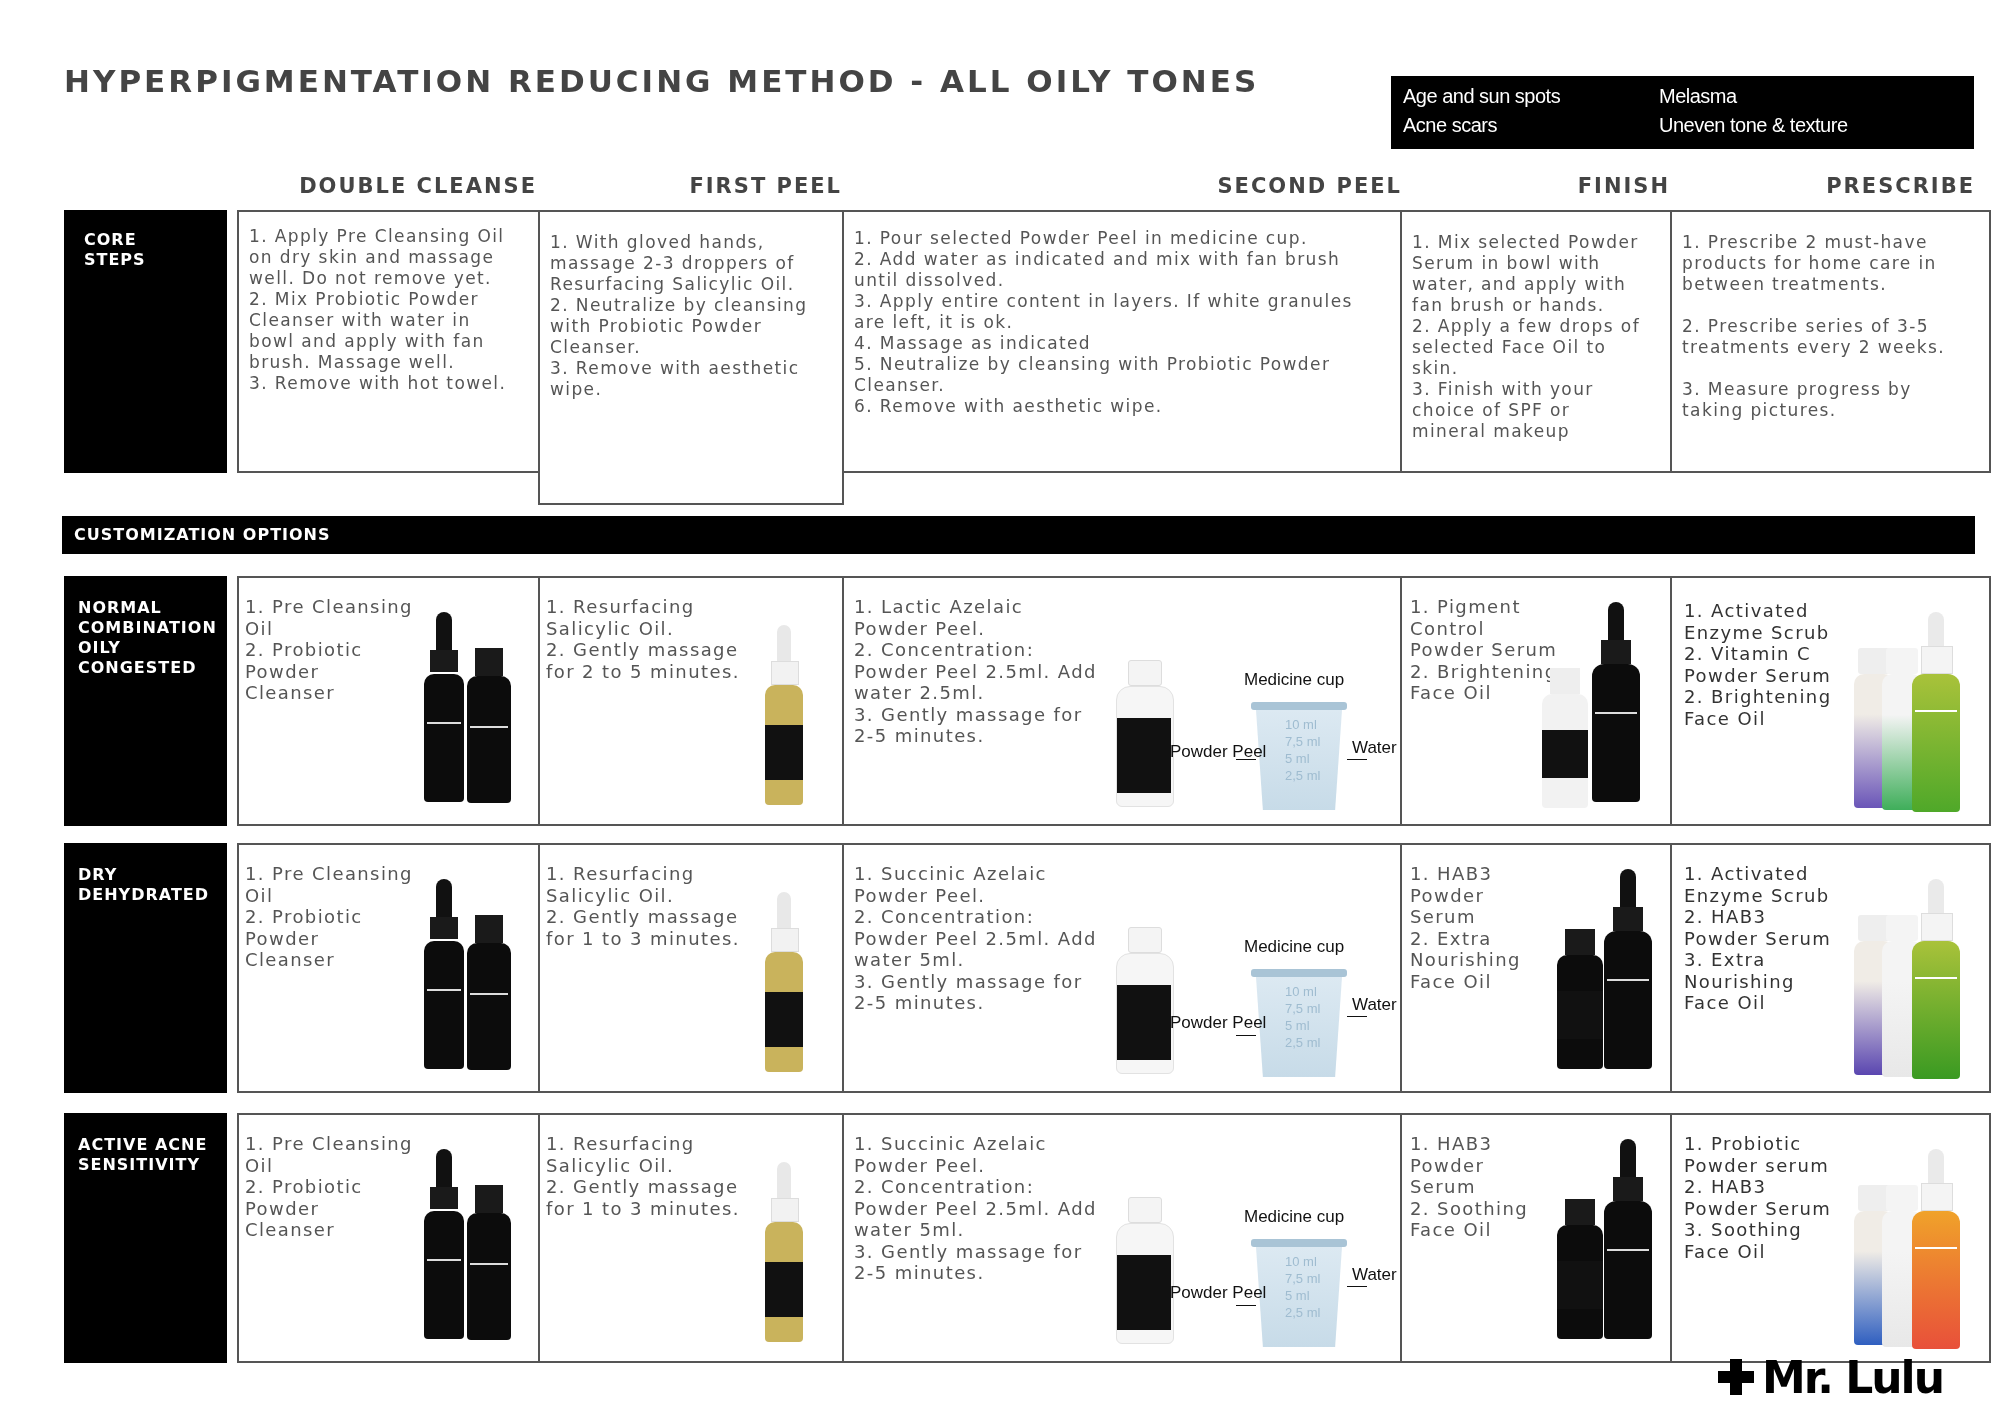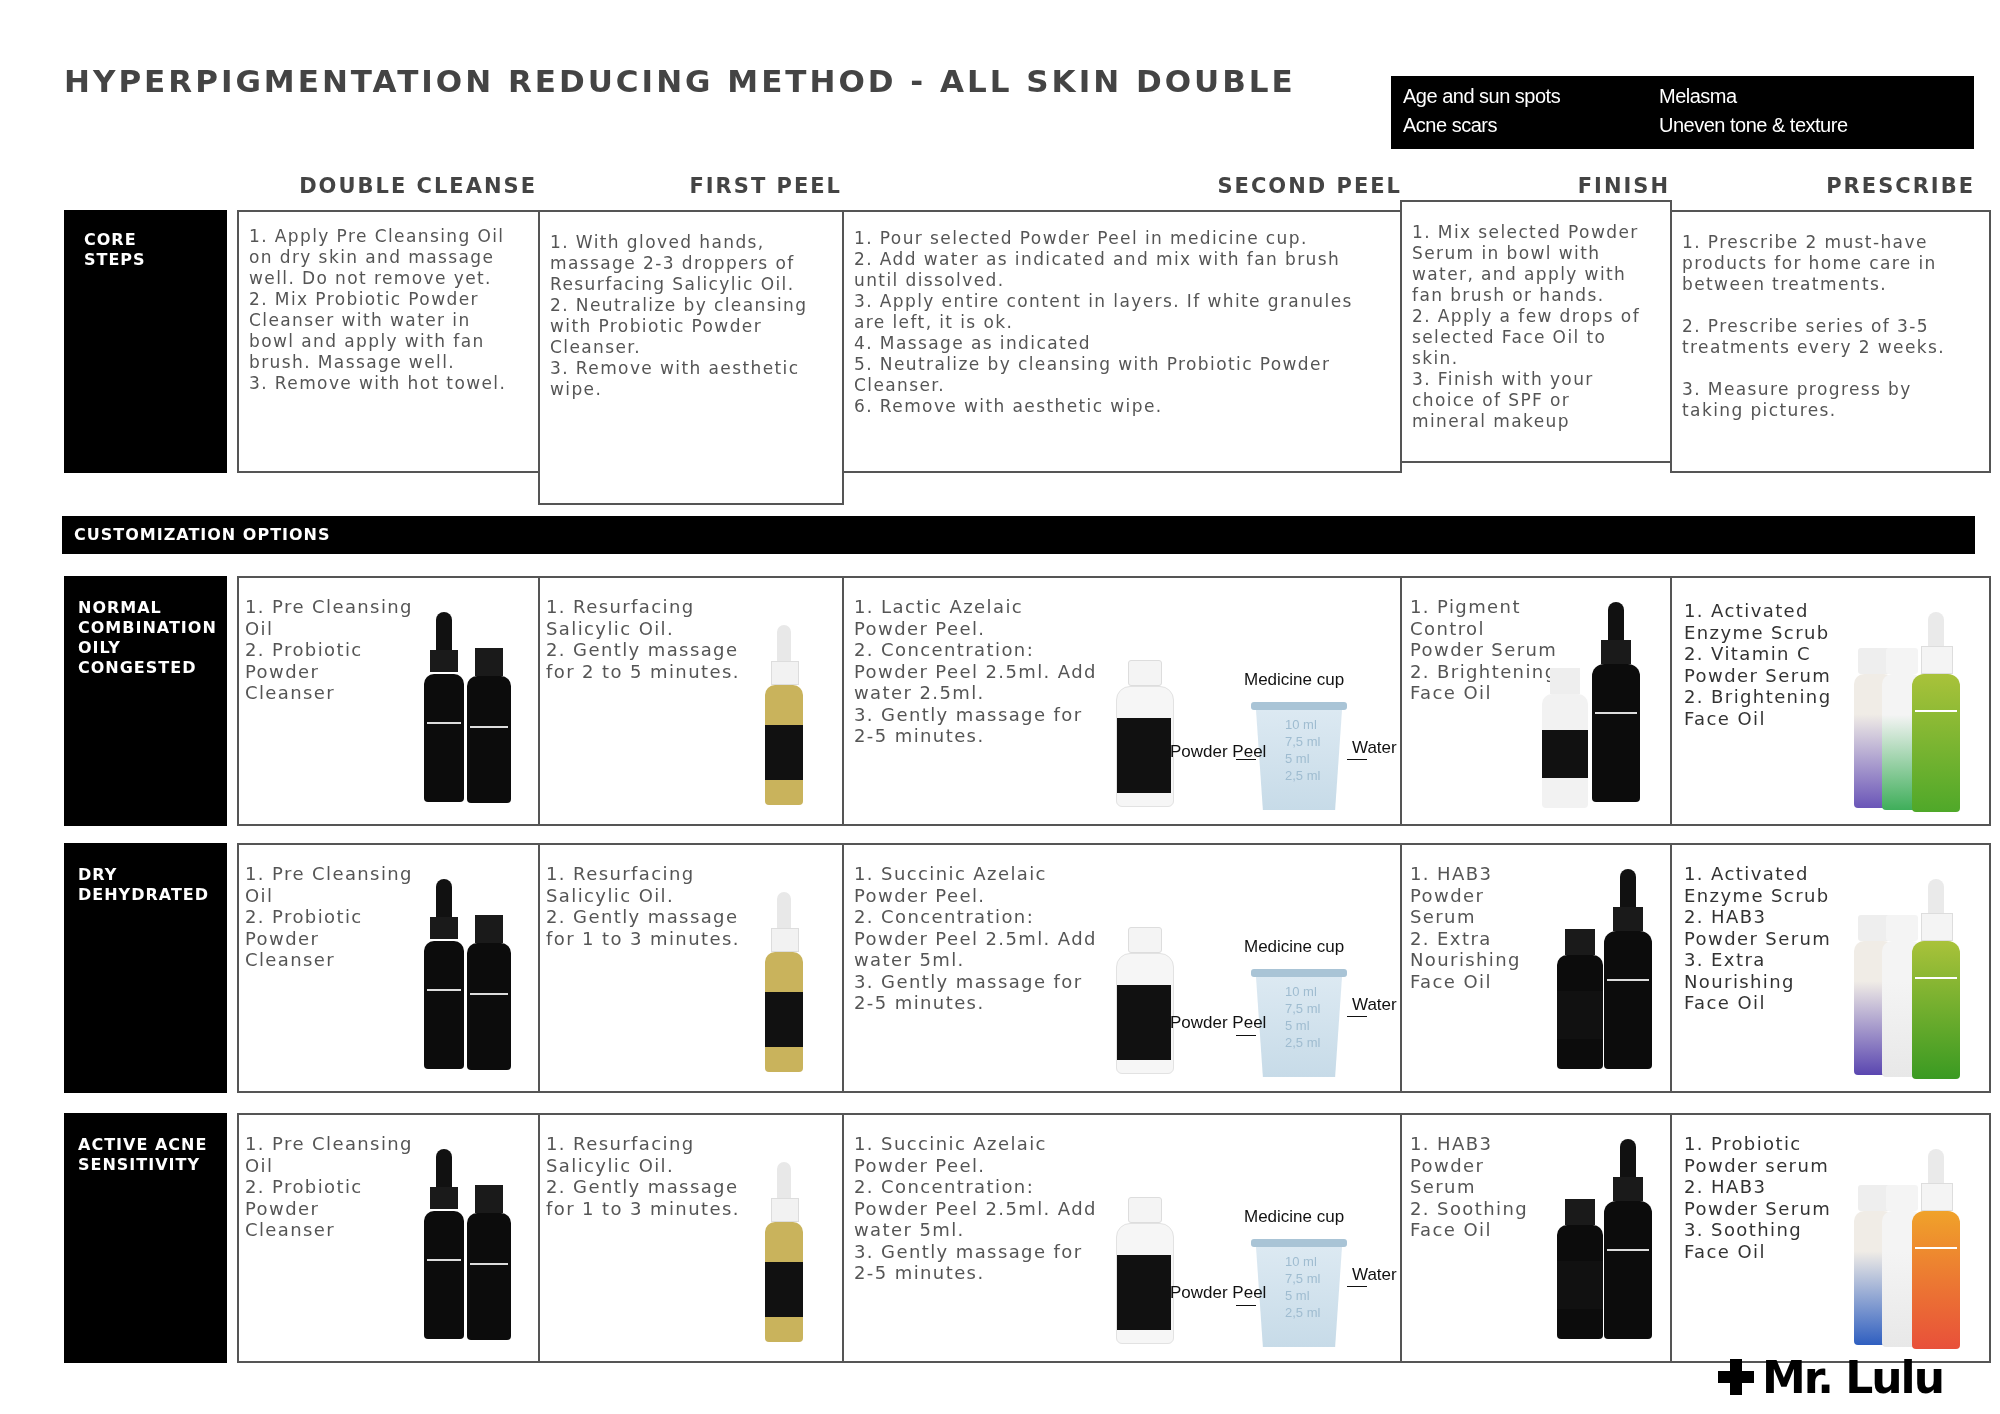--- a/index.html
+++ b/index.html
@@ -15,21 +15,21 @@
   .banner { position:absolute; left:62px; top:516px; width:1913px; height:38px; background:#000; color:#fff; font-weight:bold; font-size:16px; letter-spacing:1px; }
   .banner span { position:absolute; left:12px; top:9px; }
   .bottle { position:absolute;margin-top:12px; }
   .cup-label { position:absolute; font-family:"Liberation Sans", sans-serif; font-size:17px; color:#111; }
   .logo { position:absolute; left:1718px; top:1352px; font-family:"DejaVu Sans", sans-serif; font-weight:bold; font-size:44px; color:#000; letter-spacing:-2px; }
 </style>
 </head>
 <body>
 
 <div class="title">
-  <div>HYPERPIGMENTATION REDUCING METHOD - ALL SKIN DOUBLE</div>
+  <div>HYPERPIGMENTATION REDUCING METHOD - ALL OILY TONES</div>
 </div>
 
 <div class="concerns">
   <span style="left:12px;top:9px">Age and sun spots</span>
   <span style="left:268px;top:9px">Melasma</span>
   <span style="left:12px;top:38px">Acne scars</span>
   <span style="left:268px;top:38px">Uneven tone &amp; texture</span>
 </div>
 
 <div class="colhead" style="left:237px;width:300px">DOUBLE CLEANSE</div>
@@ -64,21 +64,21 @@
   <div class="cell-text" style="top:16px;line-height:21px">1. Pour selected Powder Peel in  medicine cup.
 2. Add water as indicated and mix with fan brush
 until dissolved.
 3. Apply entire content in layers. If white granules
 are left, it is ok.
 4. Massage as indicated
 5. Neutralize by cleansing with Probiotic Powder
 Cleanser.
 6. Remove with aesthetic wipe.</div>
 </div>
-<div class="cell" style="left:1400px;top:200px;width:272px;height:263px">
+<div class="cell" style="left:1400px;top:210px;width:272px;height:263px">
   <div class="cell-text" style="top:20px">1. Mix selected Powder
 Serum in bowl with
 water, and apply with
 fan brush or hands.
 2. Apply a few drops of
 selected Face Oil to
 skin.
 3. Finish with your
 choice of SPF or
 mineral makeup</div>

